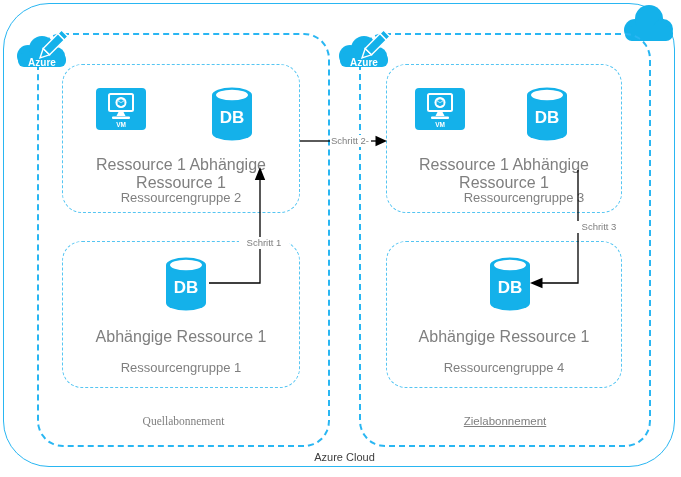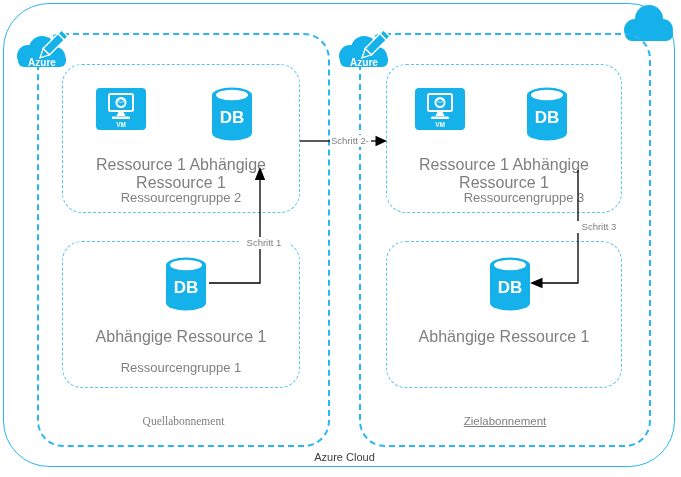--- a/index.html
+++ b/index.html
@@ -133,20 +133,21 @@
   <svg class="iconbox" style="left:524px;top:86px;" width="46" height="56" viewBox="0 0 46 56">
     <ellipse cx="23" cy="47" rx="20" ry="7.5" fill="#14b1ea"></ellipse>
     <rect x="3" y="9" width="40" height="38" fill="#14b1ea"></rect>
     <ellipse cx="23" cy="9" rx="20" ry="7.5" fill="#14b1ea"></ellipse>
     <ellipse cx="23" cy="9" rx="16" ry="5.3" fill="#fff"></ellipse>
     <text x="23" y="37" text-anchor="middle" font-size="17" font-weight="bold" fill="#fff">DB</text>
   </svg>
 
   <div class="rg" style="left:386px;top:241px;width:236px;height:147px;"></div>
   <div class="lbl lbl-res" style="left:386px;top:328px;width:236px;">Abhängige Ressource 1</div>
+  <div class="lbl lbl-rg" style="left:386px;top:360px;width:236px;">Ressourcengruppe 4</div>
 
   <svg class="iconbox" style="left:487px;top:256px;" width="46" height="56" viewBox="0 0 46 56">
     <ellipse cx="23" cy="47" rx="20" ry="7.5" fill="#14b1ea"></ellipse>
     <rect x="3" y="9" width="40" height="38" fill="#14b1ea"></rect>
     <ellipse cx="23" cy="9" rx="20" ry="7.5" fill="#14b1ea"></ellipse>
     <ellipse cx="23" cy="9" rx="16" ry="5.3" fill="#fff"></ellipse>
     <text x="23" y="37" text-anchor="middle" font-size="17" font-weight="bold" fill="#fff">DB</text>
   </svg>
 
   <svg class="arrows" width="681" height="477" viewBox="0 0 681 477">

